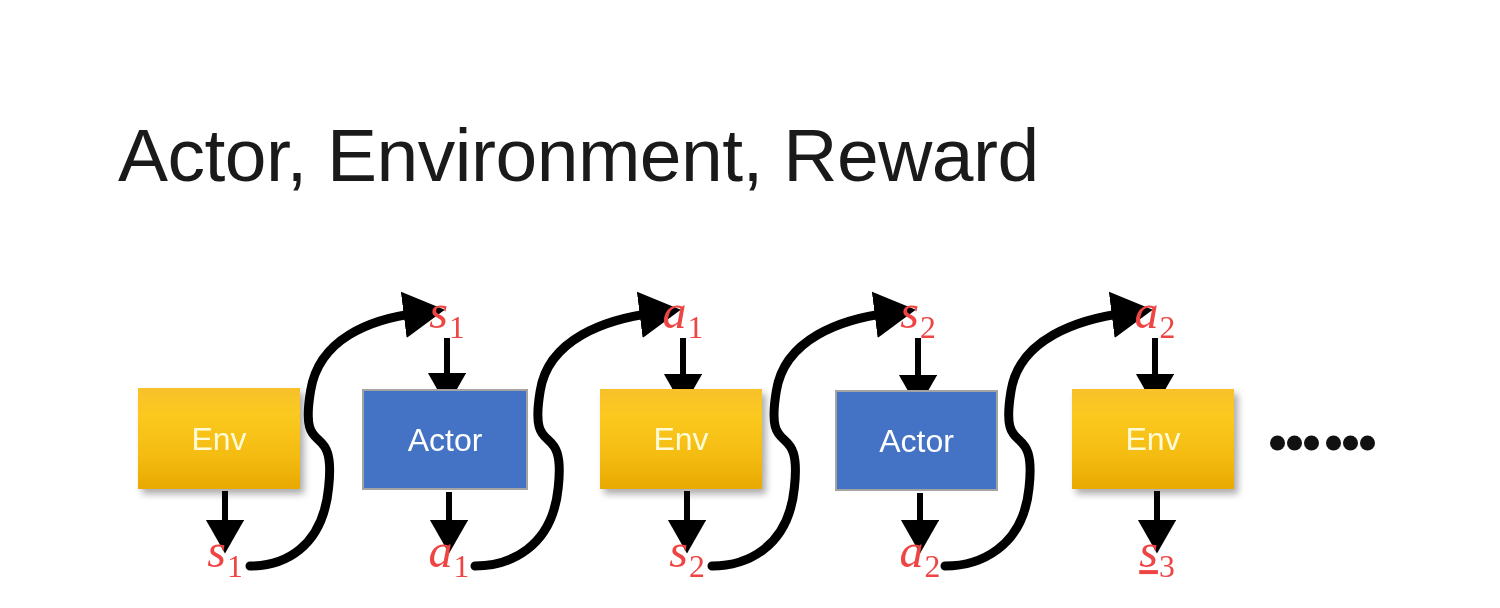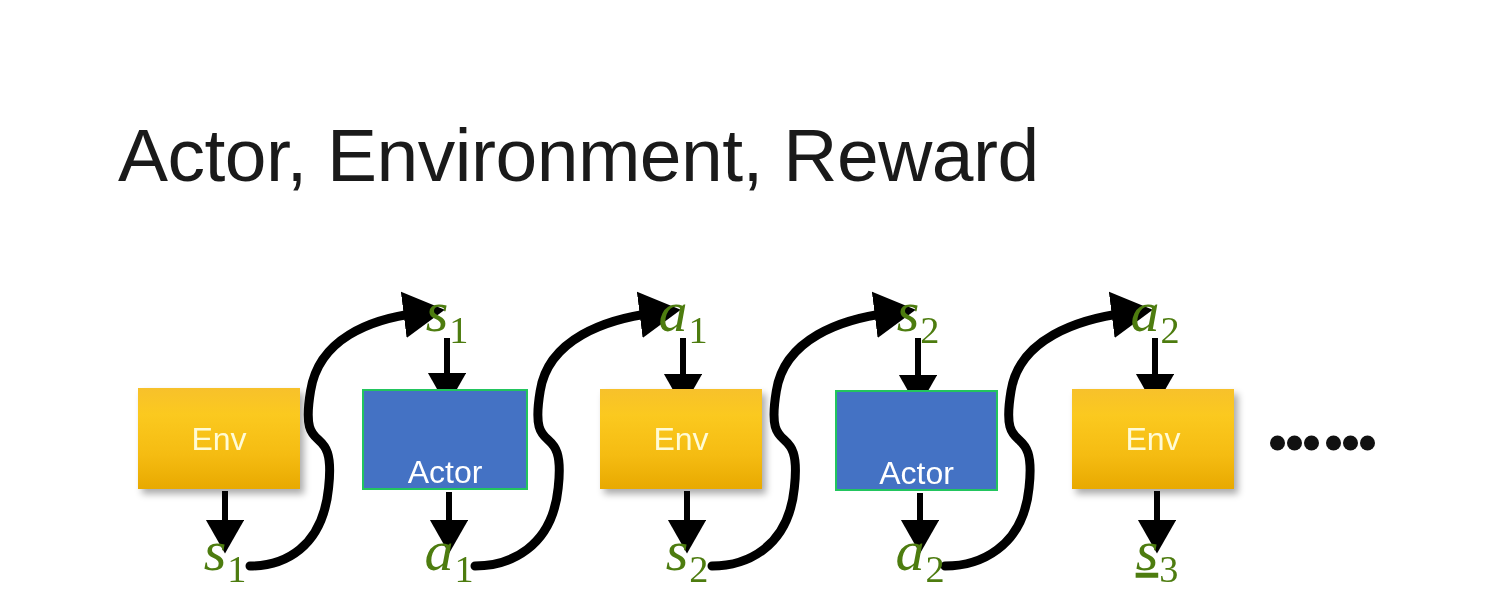--- a/index.html
+++ b/index.html
@@ -42,33 +42,32 @@
     letter-spacing:0px;
   }
   .node.env{
     background:linear-gradient(180deg,#F7C12B 0%,#FBC91F 26%,#F5BC12 66%,#E8A900 100%);
     box-shadow:4px 5px 7px rgba(0,0,0,0.33);
     border:none;
   }
   .node.env .node-label{color:#FFFBD6;}
   .node.actor{
     background:#4472C4;
-    border:2px solid #22c55e;
+    border:2px solid #a3a3a3;
     box-shadow:none;
-    align-items:flex-end;
   }
   .node.actor .node-label{color:#FFFFFF;}
 
   
   .mlabel{
     position:absolute;
     font-family:"Liberation Serif", serif;
     font-style:italic;
-    font-size:58px;
-    color:#4d7c0f;
+    font-size:48px;
+    color:#ef4444;
     white-space:nowrap;
     line-height:1;
     transform:translate(-50%,-50%);
   }
   .mlabel .sub{
     font-size:0.66em;
     font-style:normal;
     vertical-align:-0.32em;
     margin-left:1px;
     letter-spacing:0px;

